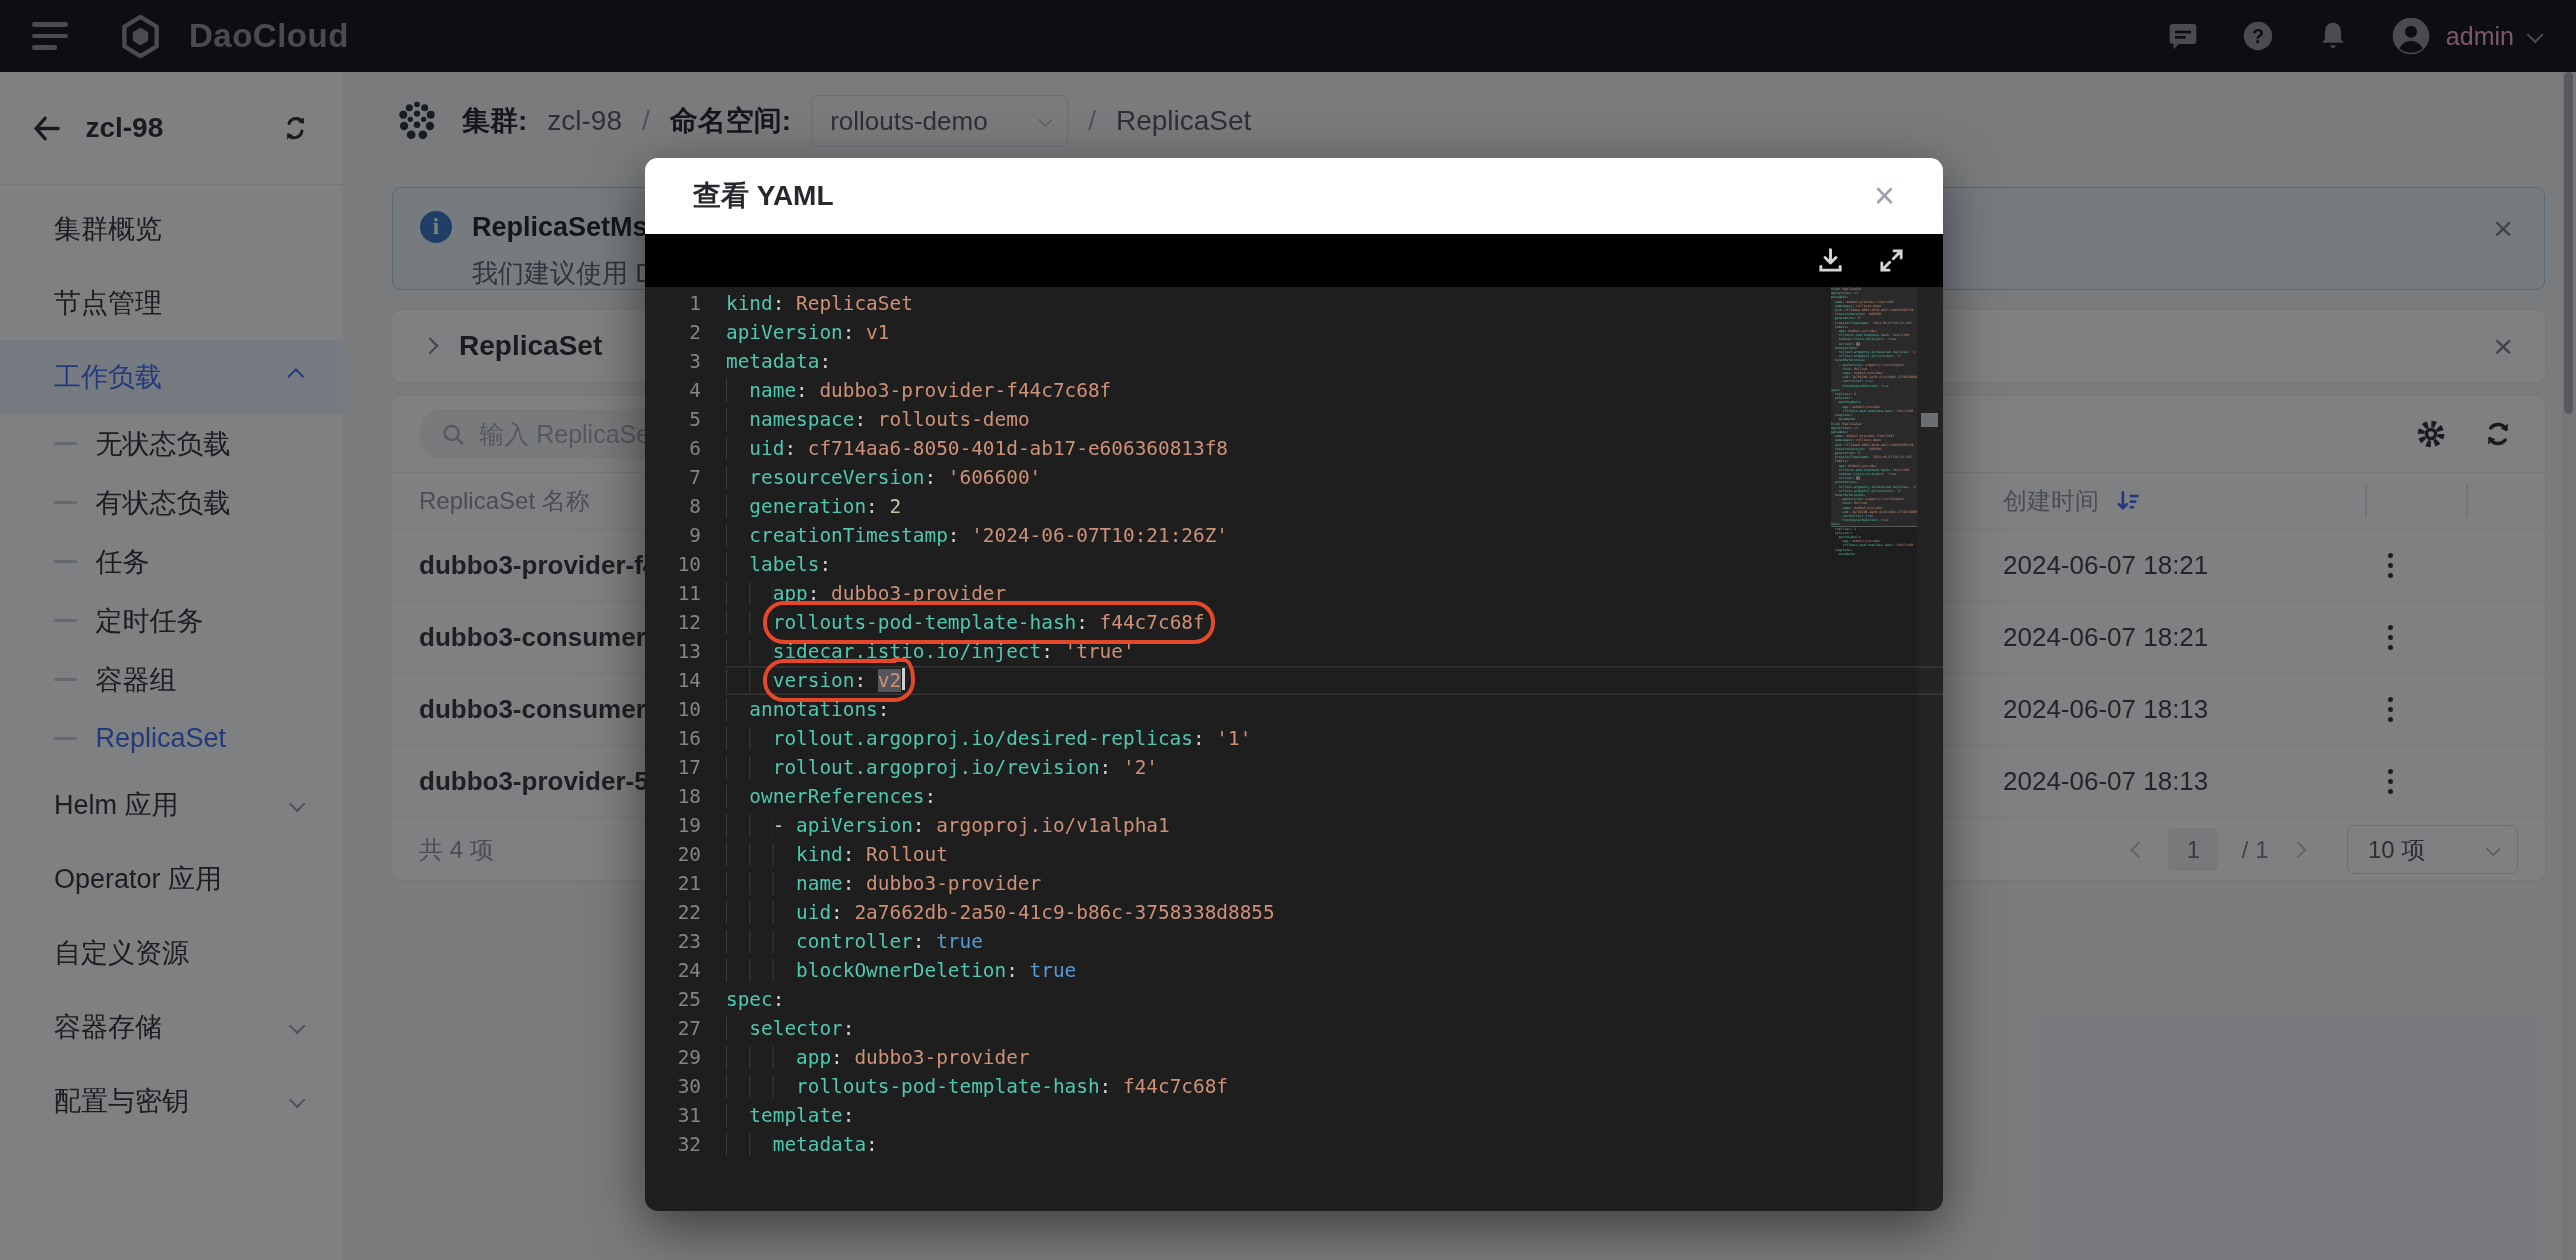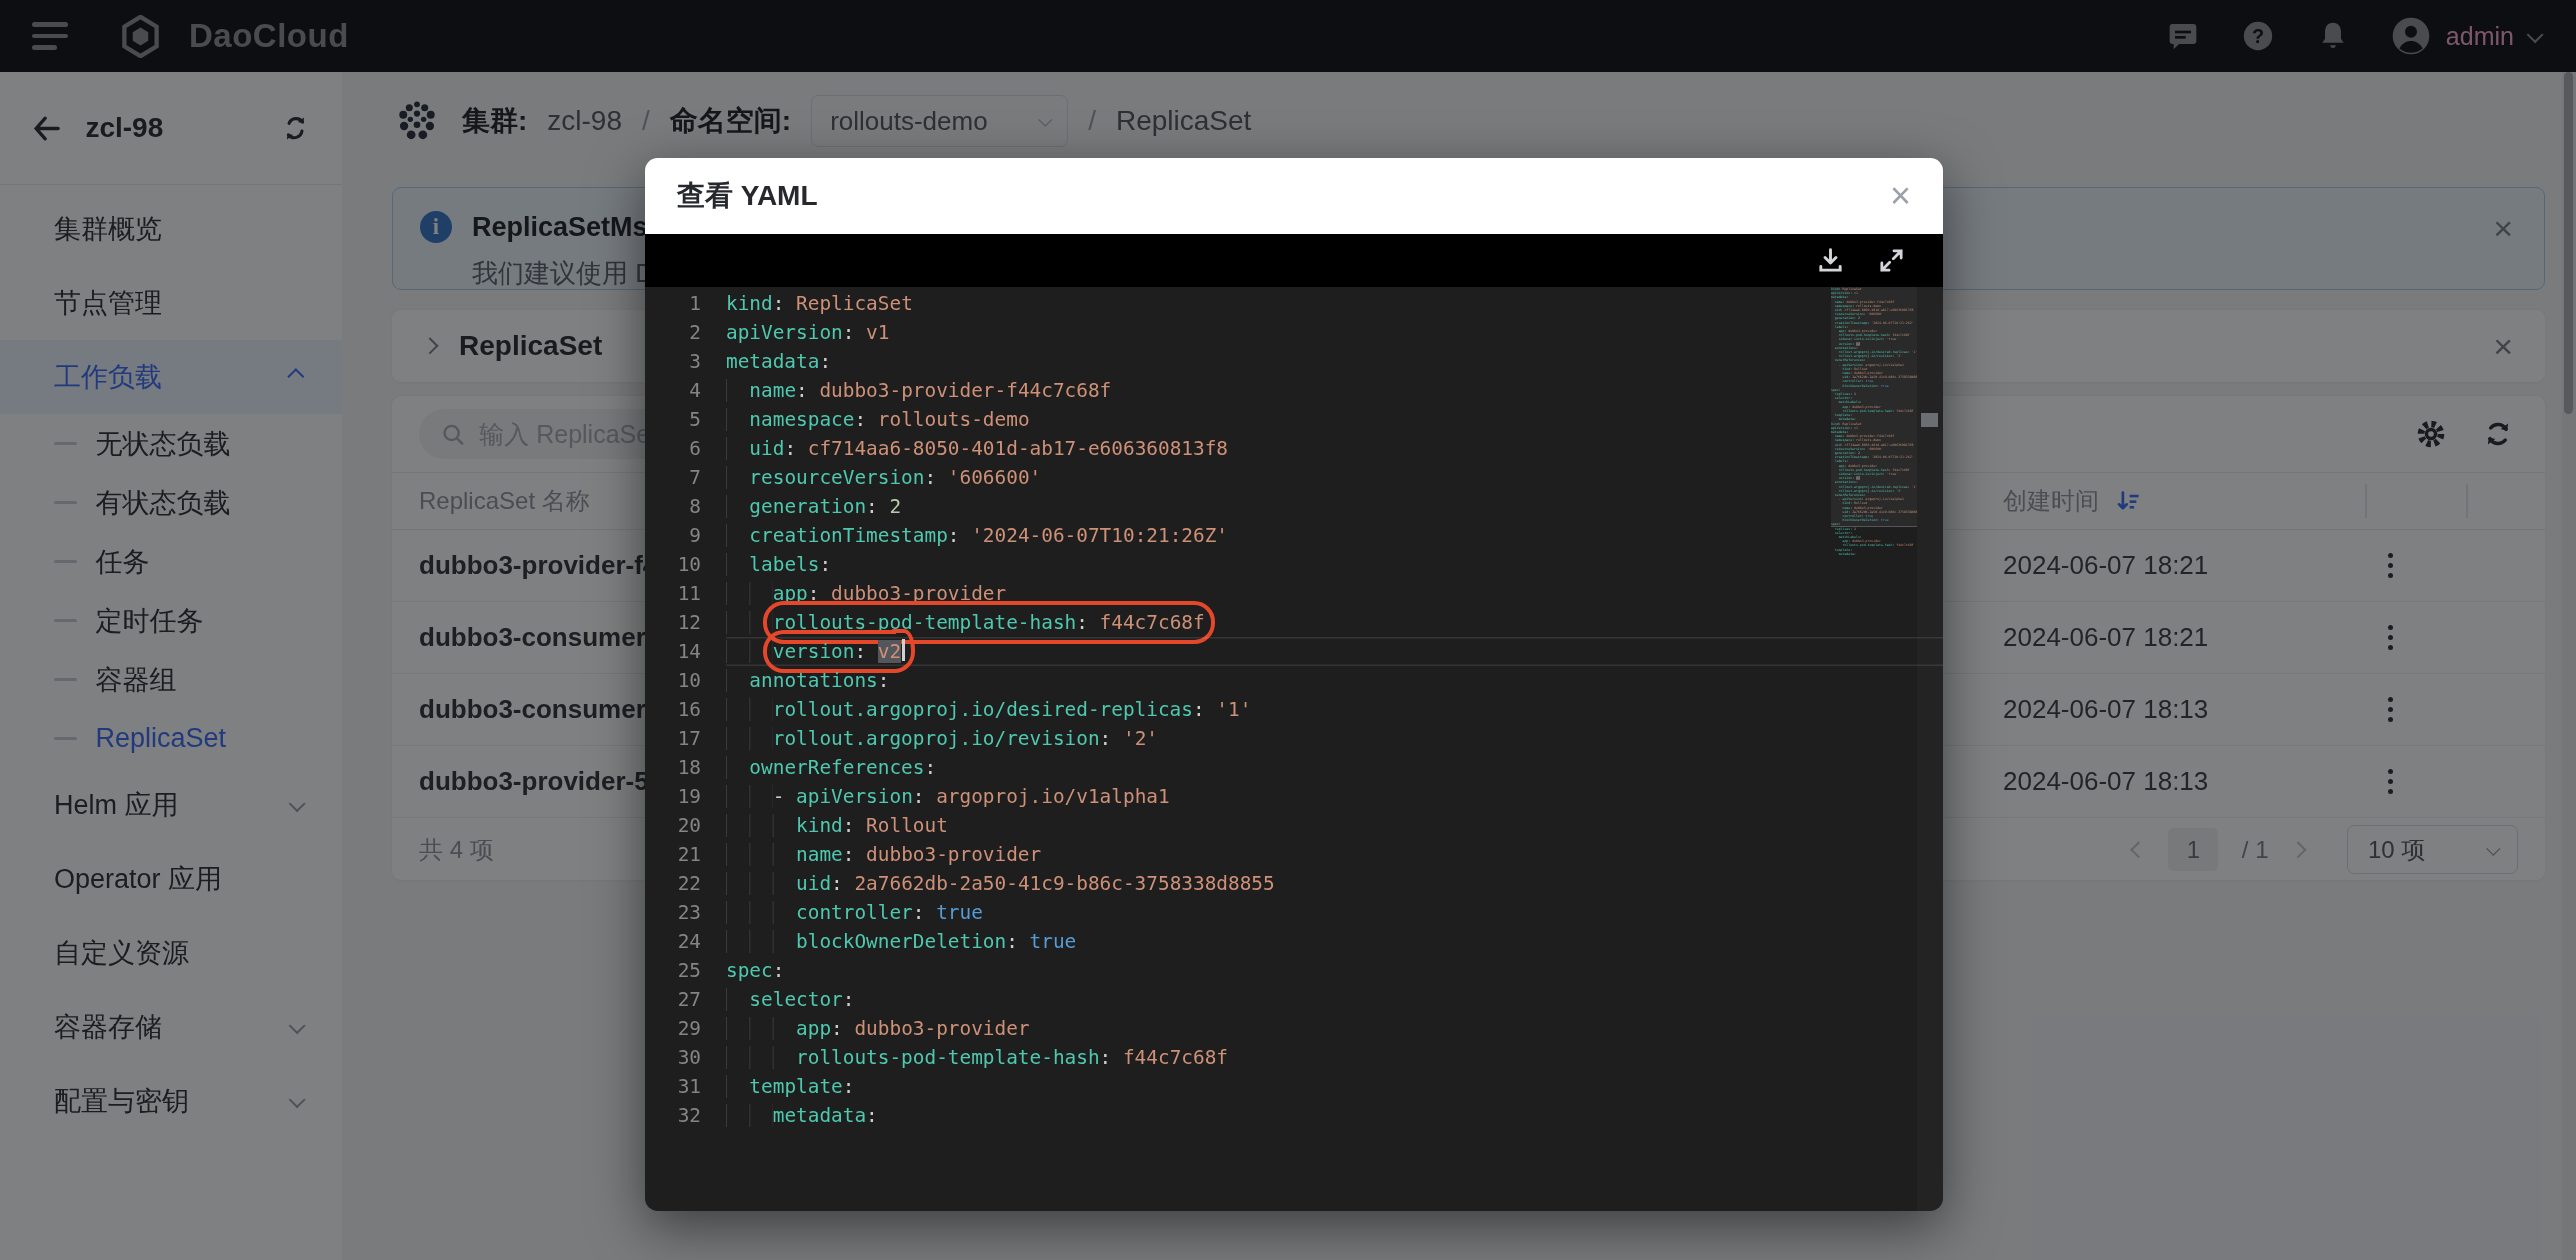--- a/index.html
+++ b/index.html
@@ -84,21 +84,21 @@
   .pg-size .chev { border-width:1.8px; width:10px; height:10px; color:#8a8f98; }
 
   .page-scrollbar { position:absolute; right:0; top:72px; width:14.4px; height:1188px; background:rgba(0,0,0,.04); }
   .page-scrollbar .thumb { position:absolute; top:0; left:2.7px; width:9px; height:342px; border-radius:4.5px; background:rgba(120,124,132,.55); }
 
   
   .dimmer { position:absolute; inset:0; background:rgba(10,11,14,.52); z-index:40; }
 
   
   .modal { position:absolute; left:645px; top:158px; width:1298px; height:1053px; border-radius:12.6px; overflow:hidden; z-index:50; box-shadow:0 16px 54px rgba(0,0,0,.5); display:flex; flex-direction:column; }
-  .modal-head { height:76px; background:#ffffff; display:flex; align-items:center; padding:0 32px; flex:none; }
+  .modal-head { height:76px; background:#ffffff; display:flex; align-items:center; padding:0 48px; flex:none; }
   .modal-title { font-size:28px; font-weight:700; color:#26282e; }
   .modal-head .x-btn { position:static; margin-left:auto; font-size:36px; color:#9ca1a9; }
   .modal-toolbar { height:53px; background:#000000; display:flex; align-items:center; justify-content:flex-end; gap:25px; padding-right:34px; flex:none; color:#d3d5d8; }
   .mt-btn { width:36px; height:36px; display:flex; align-items:center; justify-content:center; cursor:pointer; }
 
   .editor { position:relative; flex:1; background:#1E1E1E; overflow:hidden; font-family:"DejaVu Sans Mono",monospace; font-size:19.4px; }
   .code-lines { position:absolute; left:0; top:1.8px; right:0; }
   .cline { display:flex; line-height:29px; height:29px; }
   .ln { width:81px; padding-right:25px; text-align:right; color:#858585; flex:none; user-select:none; }
   .code { flex:1; white-space:pre; color:#d4d4d4; }
@@ -436,20 +436,24 @@
             <span class="code"><span class="tok-i">  </span><span class="tok-k">labels</span><span class="tok-p">:</span></span>
           </div>
           <div class="cline">
             <span class="ln">11</span>
             <span class="code"><span class="tok-i">    </span><span class="tok-k">app</span><span class="tok-p">: </span><span class="tok-s">dubbo3-provider</span></span>
           </div>
           <div class="cline">
             <span class="ln">12</span>
             <span class="code"><span class="tok-i">    </span><span class="redbox"><span class="tok-k">rollouts-pod-template-hash</span><span class="tok-p">: </span><span class="tok-s">f44c7c68f</span></span></span>
           </div>
+          <div class="cline">
+            <span class="ln">13</span>
+            <span class="code"><span class="tok-i">    </span><span class="tok-k">sidecar.istio.io/inject</span><span class="tok-p">: </span><span class="tok-s">'true'</span></span>
+          </div>
           <div class="cline cl">
             <span class="ln">14</span>
             <span class="code"><span class="tok-i">    </span><span class="redbox"><span class="tok-k">version</span><span class="tok-p">: </span><span class="tok-sel">v2</span><span class="tok-cur"></span></span></span>
           </div>
           <div class="cline">
             <span class="ln">10</span>
             <span class="code"><span class="tok-i">  </span><span class="tok-k">annotations</span><span class="tok-p">:</span></span>
           </div>
           <div class="cline">
             <span class="ln">16</span>

